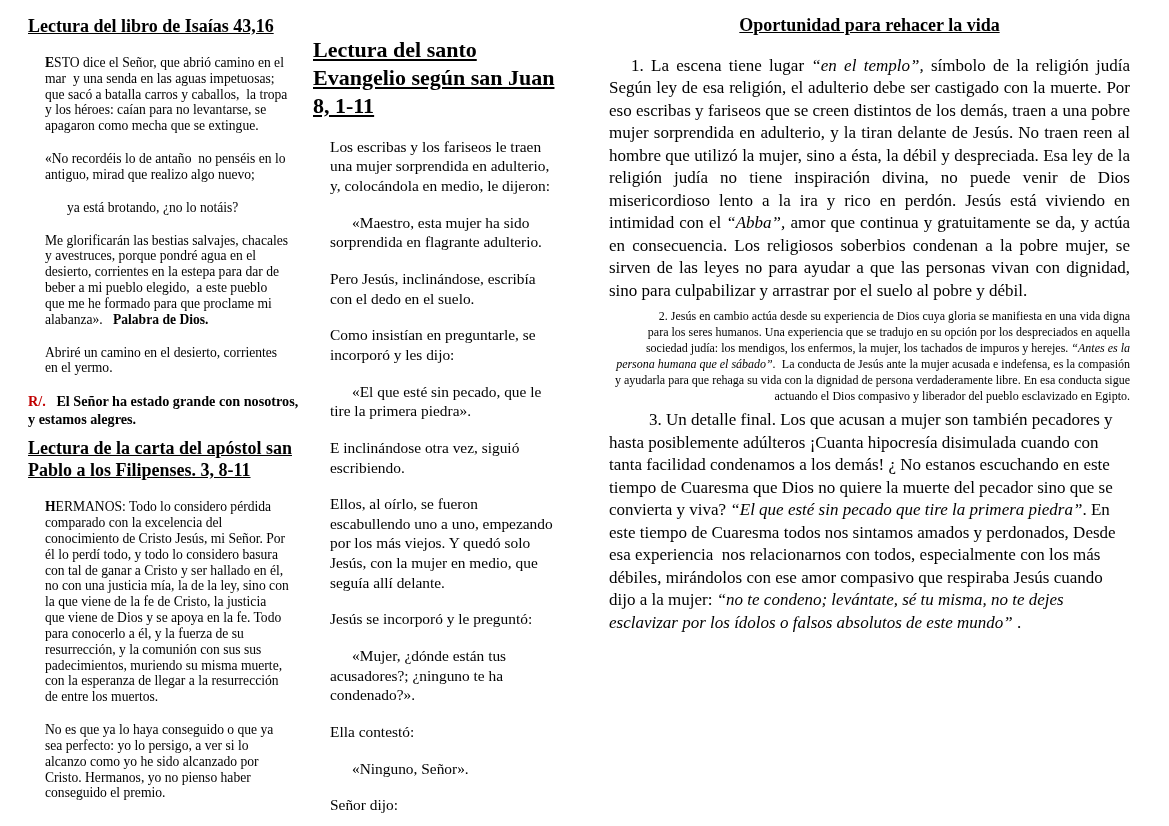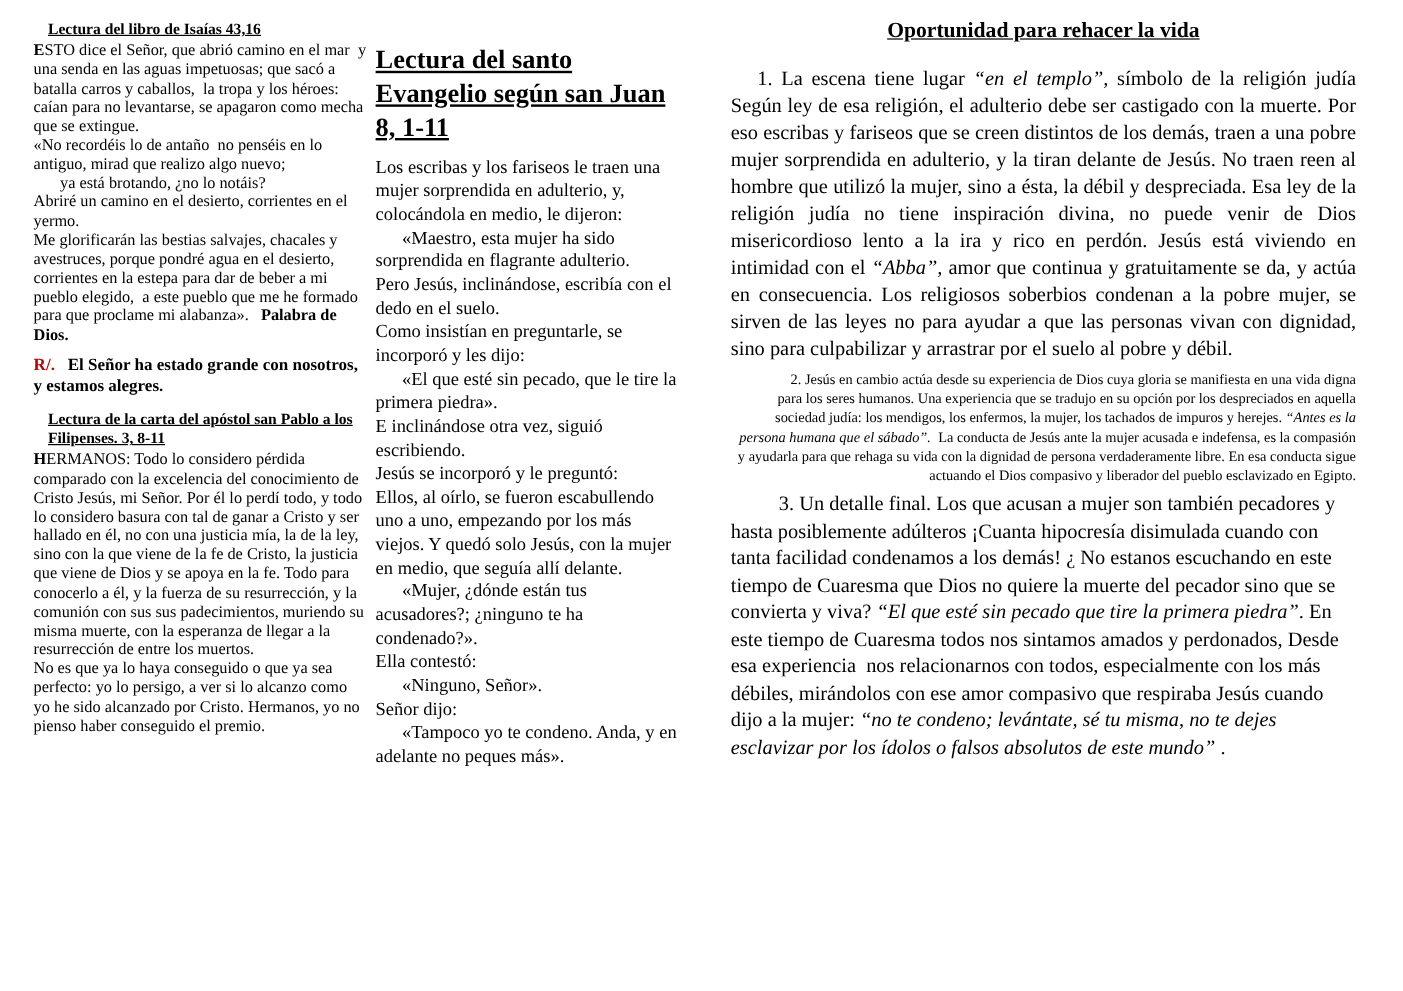--- a/index.html
+++ b/index.html
@@ -14,29 +14,29 @@
   }
   .page { position: absolute; inset: 0; }
   .col { position: absolute; }
 
   
   .b   { font-weight: bold; }
   .i   { font-style: italic; }
   .red { color: #c00000; }
 
   
-  p { margin: 0; padding: 0; }
+  p { margin: 17px; padding: 0; }
   p.indent      { text-indent: 22px; }
   p.indent-deep { text-indent: 40px; }
   p.justify     { text-align: justify; }
   p.small       { font-size: 12px; line-height: 1.34; text-align: right; }
 
   
   #col-left { left: 28px; top: 16px; width: 278px; font-size: 13.6px; line-height: 1.165; }
-  #col-left .heading { font-size: 13px; line-height: 1.22; margin: 0 0 2px 12px; }
+  #col-left .heading { font-size: 18px; line-height: 1.22; margin: 0 0 2px 0; }
   #col-left .response { font-size: 14.2px; line-height: 1.24; margin: 9px 0 10px 0; }
   #col-left section.second .heading { margin-top: 0; }
 
   .heading {
     font-weight: bold;
     text-decoration: underline;
     margin: 0;
   }
 
   
@@ -60,22 +60,22 @@
 
 <div class="page">
 
   <div class="col" id="col-left">
     <section>
       <h2 class="heading">Lectura del libro de Isaías 43,16</h2>
       <div class="body">
           <p><span class="b">E</span><span>STO dice el Señor, que abrió camino en el mar&nbsp; y una senda en las aguas impetuosas; que sacó a batalla carros y caballos,&nbsp; la tropa y los héroes: caían para no levantarse, se apagaron como mecha que se extingue.</span></p>
           <p><span>«No recordéis lo de antaño&nbsp; no penséis en lo antiguo, mirad que realizo algo nuevo;</span></p>
           <p class="indent"><span>ya está brotando, ¿no lo notáis?</span></p>
+          <p><span>Me glorificarán las bestias salvajes, chacales y avestruces, porque pondré agua en el desierto, corrientes en la estepa para dar de beber a mi pueblo elegido,&nbsp; a este pueblo que me he formado para que proclame mi alabanza».&nbsp;&nbsp; </span><span class="b">Palabra de Dios.</span></p>
           <p><span>Abriré un camino en el desierto, corrientes en el yermo.</span></p>
-          <p><span>Me glorificarán las bestias salvajes, chacales y avestruces, porque pondré agua en el desierto, corrientes en la estepa para dar de beber a mi pueblo elegido,&nbsp; a este pueblo que me he formado para que proclame mi alabanza».&nbsp;&nbsp; </span><span class="b">Palabra de Dios.</span></p>
         </div>
     </section>
 
     <div class="response"><span class="b red">R/.</span><span>&nbsp;&nbsp; </span><span class="b">El Señor ha estado grande con nosotros,&nbsp; y estamos alegres.</span></div>
 
     <section class="second">
       <h2 class="heading">Lectura de la carta del apóstol san Pablo a los Filipenses. 3, 8-11</h2>
       <div class="body">
           <p><span class="b">H</span><span>ERMANOS: Todo lo considero pérdida comparado con la excelencia del conocimiento de Cristo Jesús, mi Señor. Por él lo perdí todo, y todo lo considero basura con tal de ganar a Cristo y ser hallado en él, no con una justicia mía, la de la ley, sino con la que viene de la fe de Cristo, la justicia que viene de Dios y se apoya en la fe. Todo para conocerlo a él, y la fuerza de su resurrección, y la comunión con sus sus padecimientos, muriendo su misma muerte, con la esperanza de llegar a la resurrección de entre los muertos.</span></p>
           <p><span>No es que ya lo haya conseguido o que ya sea perfecto: yo lo persigo, a ver si lo alcanzo como yo he sido alcanzado por Cristo. Hermanos, yo no pienso haber conseguido el premio.</span></p>
@@ -86,22 +86,22 @@
   <div class="col" id="col-mid">
     <section>
       <h2 class="heading">Lectura del santo Evangelio según san Juan 8, 1-11</h2>
       <div class="body">
           <p><span>Los escribas y los fariseos le traen una mujer sorprendida en adulterio, y, colocándola en medio, le dijeron:</span></p>
           <p class="indent"><span>«Maestro, esta mujer ha sido sorprendida en flagrante adulterio.</span></p>
           <p><span>Pero Jesús, inclinándose, escribía con el dedo en el suelo.</span></p>
           <p><span>Como insistían en preguntarle, se incorporó y les dijo:</span></p>
           <p class="indent"><span>«El que esté sin pecado, que le tire la primera piedra».</span></p>
           <p><span>E inclinándose otra vez, siguió escribiendo.</span></p>
+          <p><span>Ellos, al oírlo, se fueron escabullendo uno a uno, empezando por los más viejos. Y quedó solo Jesús, con la mujer en medio, que seguía allí delante.</span></p>
           <p><span>Jesús se incorporó y le preguntó:</span></p>
-          <p><span>Ellos, al oírlo, se fueron escabullendo uno a uno, empezando por los más viejos. Y quedó solo Jesús, con la mujer en medio, que seguía allí delante.</span></p>
           <p class="indent"><span>«Mujer, ¿dónde están tus acusadores?; ¿ninguno te ha condenado?».</span></p>
           <p><span>Ella contestó:</span></p>
           <p class="indent"><span>«Ninguno, Señor».</span></p>
           <p><span>Señor dijo:</span></p>
           <p class="indent"><span>«Tampoco yo te condeno. Anda, y en adelante no peques más».</span></p>
         </div>
     </section>
   </div>
 
   <div class="col" id="col-right">

